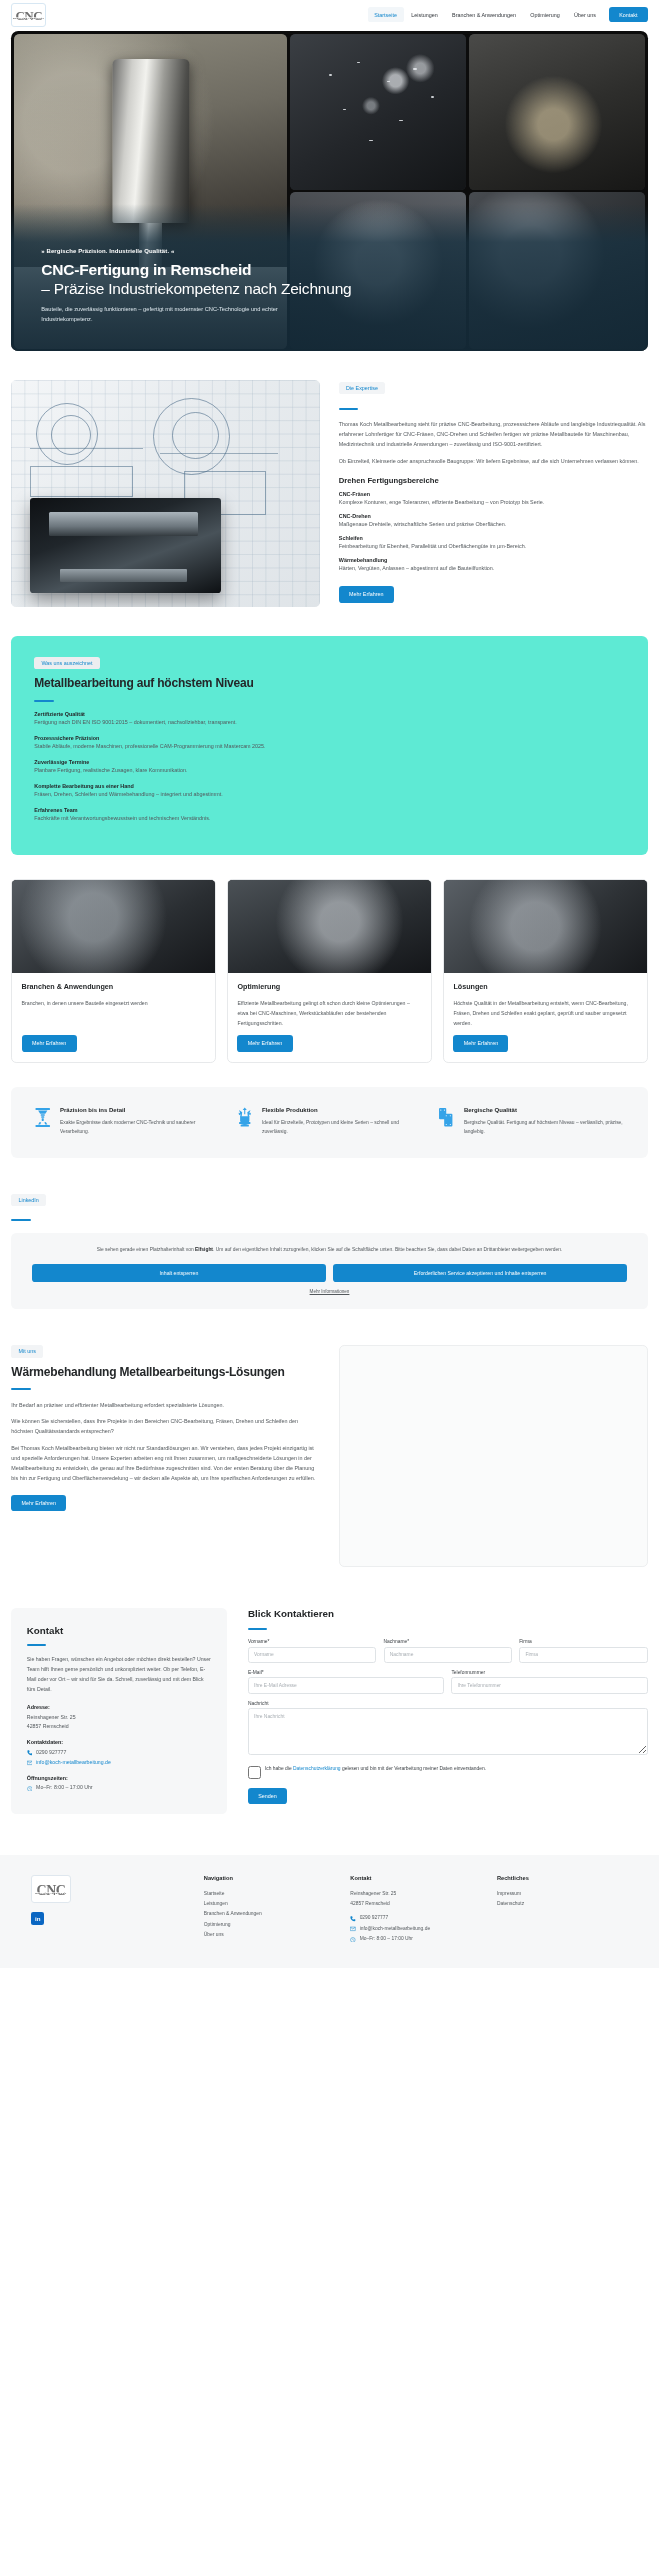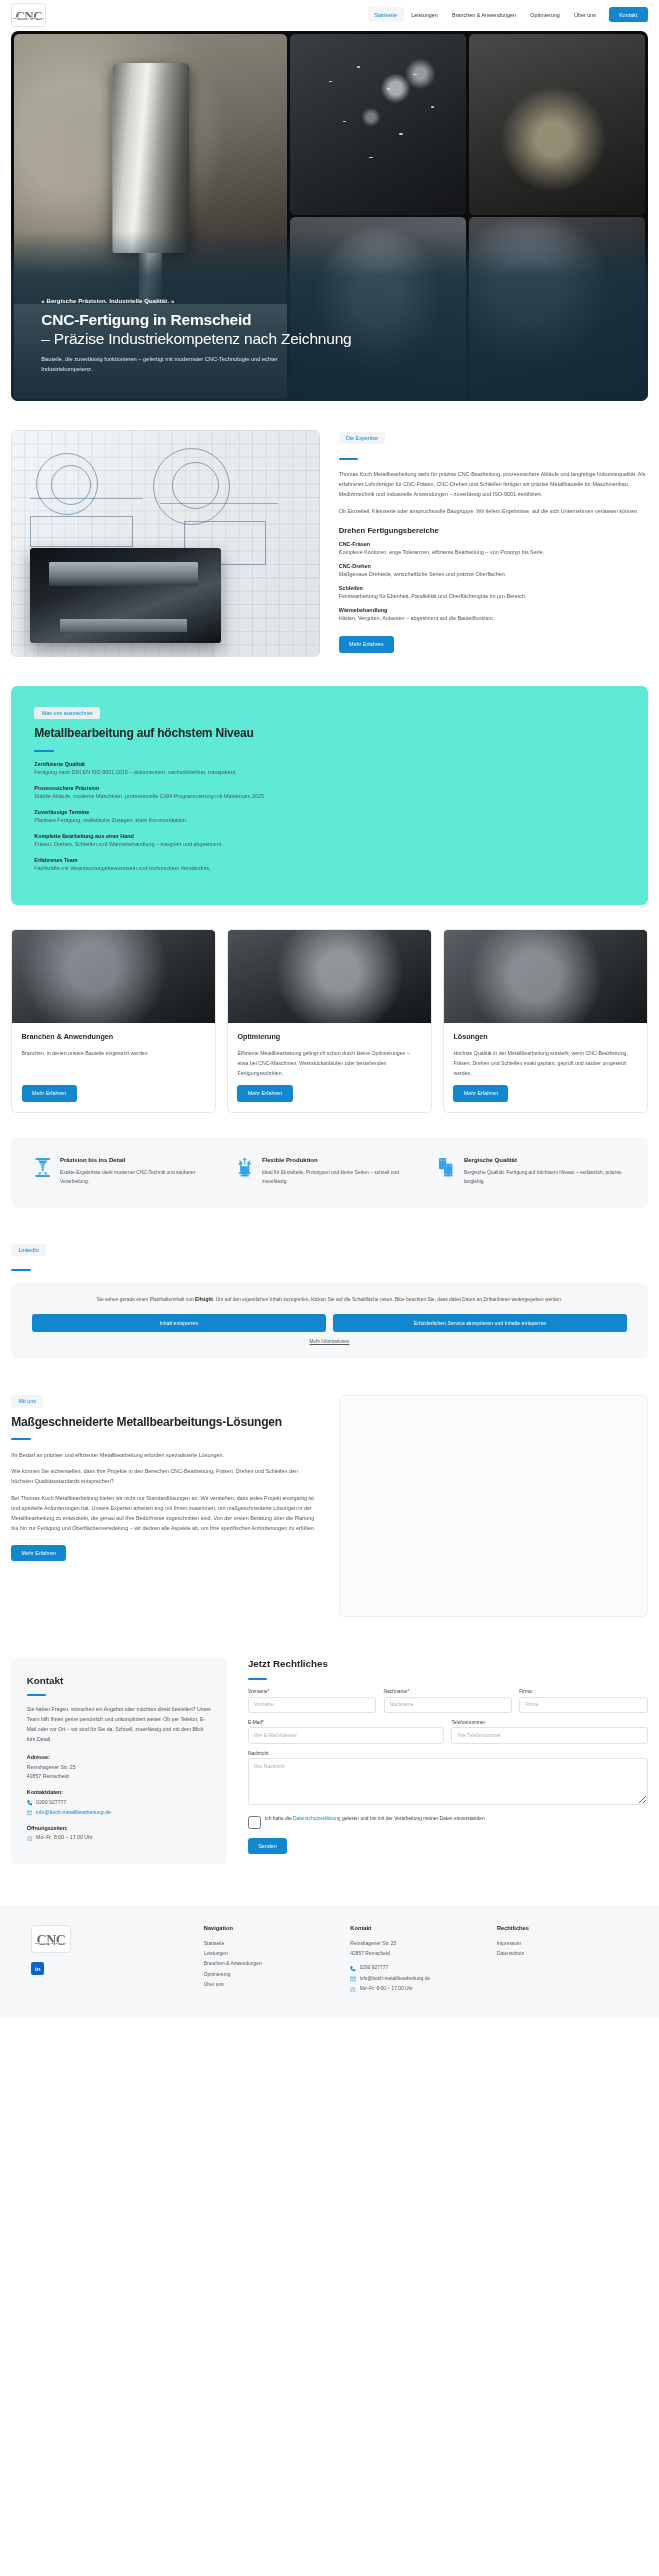--- a/index.html
+++ b/index.html
@@ -11,21 +11,21 @@
   .header{height:29px;background:#fff;display:flex;align-items:center;padding:0 11.3px;position:relative;z-index:40;}
   .logo-box{width:35px;height:24px;border:0.5px solid #d7e7f3;border-radius:3.1px;display:flex;flex-direction:column;align-items:center;justify-content:center;overflow:hidden;}
   .logo-cnc{font-family:"Liberation Serif",serif;font-size:13px;font-weight:700;letter-spacing:-0.5px;color:#6e6e6e;line-height:.85;position:relative;}
   .logo-sub{font-size:1.9px;letter-spacing:0.6px;color:#4a4a4a;font-weight:700;margin-top:-4.6px;position:relative;z-index:2;background:rgba(255,255,255,.65);padding:0 0.5px;}
   .nav{margin-left:auto;display:flex;align-items:center;gap:1px;}
   .nav a{font-size:5.4px;color:#32363b;text-decoration:none;padding:4.1px 6.7px;border-radius:2.6px;white-space:nowrap;}
   .nav a.active{color:#1387cd;background:#f2f6f9;}
   .nav a.cta{background:#1387cd;color:#fff;border-radius:3.1px;padding:4.6px 10.3px;margin-left:5.2px;}
 
   
-  .hero{margin:2.1px 11.3px 0;height:370px;border-radius:7.2px;overflow:hidden;position:relative;background:#0c0c0c;}
+  .hero{margin:2.1px 11.3px 0;height:320px;border-radius:7.2px;overflow:hidden;position:relative;background:#0c0c0c;}
   .hero-grid{position:absolute;inset:0;display:grid;grid-template-columns:1.55fr 1fr 1fr;grid-template-rows:1fr 1fr;gap:2.6px;padding:2.6px;}
   .tile{border-radius:5.2px;position:relative;overflow:hidden;background:#23262a;}
   .tile.t1{grid-row:1/3;}
   .m-bg1{position:absolute;inset:0;background:
      radial-gradient(circle at 22% 28%, rgba(210,205,190,.55) 0 16%, transparent 45%),
      radial-gradient(circle at 12% 55%, rgba(180,170,150,.35) 0 12%, transparent 40%),
      linear-gradient(170deg,#8d8a7d 0%,#6e6b61 30%,#3d3a35 62%,#22211e 100%);}
   .m-bg2{position:absolute;inset:0;background:
      radial-gradient(circle at 60% 30%, rgba(225,228,232,.7) 0 4%, transparent 9%),
      radial-gradient(circle at 74% 22%, rgba(225,228,232,.6) 0 3%, transparent 8%),
@@ -385,21 +385,21 @@
   <div class="cookie-row">
     <button>Inhalt entsperren</button>
     <button>Erforderlichen Service akzeptieren und Inhalte entsperren</button>
   </div>
   <button class="cookie-more">Mehr Informationen</button>
 </section>
 
 <section class="about">
   <div class="about-left">
     <span class="pill">Mit uns</span>
-    <h2 class="h2" style="margin-top:2.1px">Maßgeschneiderte Metallbearbeitungs-Lösungen</h2>
+    <h2 class="h2" style="margin-top:2.1px">Wärmebehandlung Metallbearbeitungs-Lösungen</h2>
     <div class="rule"></div>
     <div class="body">
       <p>Ihr Bedarf an präziser und effizienter Metallbearbeitung erfordert spezialisierte Lösungen.</p>
       <p>Wie können Sie sicherstellen, dass Ihre Projekte in den Bereichen CNC-Bearbeitung, Fräsen, Drehen und Schleifen den höchsten Qualitätsstandards entsprechen?</p>
       <p>Bei Thomas Koch Metallbearbeitung bieten wir nicht nur Standardlösungen an. Wir verstehen, dass jedes Projekt einzigartig ist und spezielle Anforderungen hat. Unsere Experten arbeiten eng mit Ihnen zusammen, um maßgeschneiderte Lösungen in der Metallbearbeitung zu entwickeln, die genau auf Ihre Bedürfnisse zugeschnitten sind. Von der ersten Beratung über die Planung bis hin zur Fertigung und Oberflächenveredelung – wir decken alle Aspekte ab, um Ihre spezifischen Anforderungen zu erfüllen.</p>
     </div>
     <a href="#" class="btn" style="margin-top:5.2px">Mehr Erfahren</a>
   </div>
   <div class="about-right"></div>
 </section>
@@ -433,21 +433,21 @@
     <div class="ct-row">
       <span class="mini"><svg viewBox="0 0 16 16" fill="none" stroke="currentColor" stroke-width="1.4">
             <circle cx="8" cy="8" r="6.5"></circle>
             <path d="M8 4.5V8l2.5 1.8"></path>
           </svg></span>
       <span>Mo–Fr: 8:00 – 17:00 Uhr</span>
     </div>
   </div>
 
   <div class="ct-right">
-    <h2 class="ct-h">Jetzt Rechtliches</h2>
+    <h2 class="ct-h">Blick Kontaktieren</h2>
     <div class="rule"></div>
     <div class="form-grid">
       <div>
         <label class="fl">Vorname*</label>
         <input class="fi" placeholder="Vorname" style="">
       </div>
       <div>
         <label class="fl">Nachname*</label>
         <input class="fi" placeholder="Nachname" style="">
       </div>

